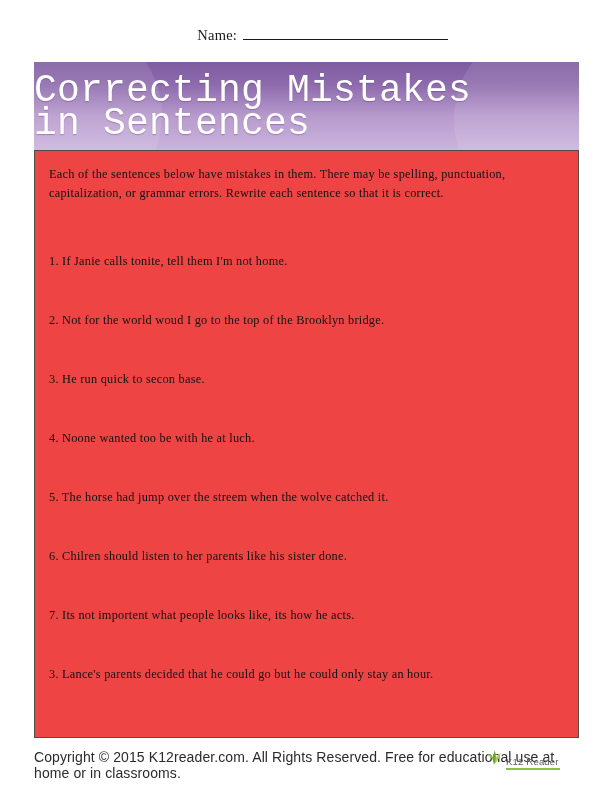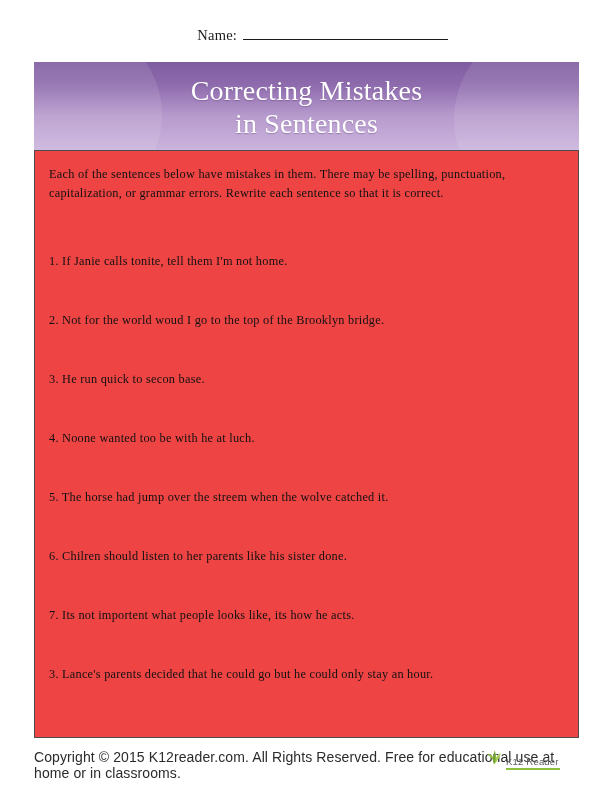--- a/index.html
+++ b/index.html
@@ -68,25 +68,24 @@
     right: -70px;
     top: -40px;
     width: 195px;
     height: 195px;
     border-radius: 50%;
     background: rgba(255,255,255,0.10);
   }
   .banner-title {
     position: relative;
     z-index: 2;
-    text-align: center;
     color: #ffffff;
-    font-family: Liberation Serif, serif;
+    font-family: Liberation Mono, monospace;
     font-weight: normal;
-    font-size: 28px;
+    font-size: 38px;
     line-height: 33px;
     padding-top: 12px;
     letter-spacing: 0.2px;
     text-shadow: 0 1px 1px rgba(80,50,110,0.35);
   }
   .banner-title .line2 { display: block; }
 
   
   .content-box {
     position: absolute;

